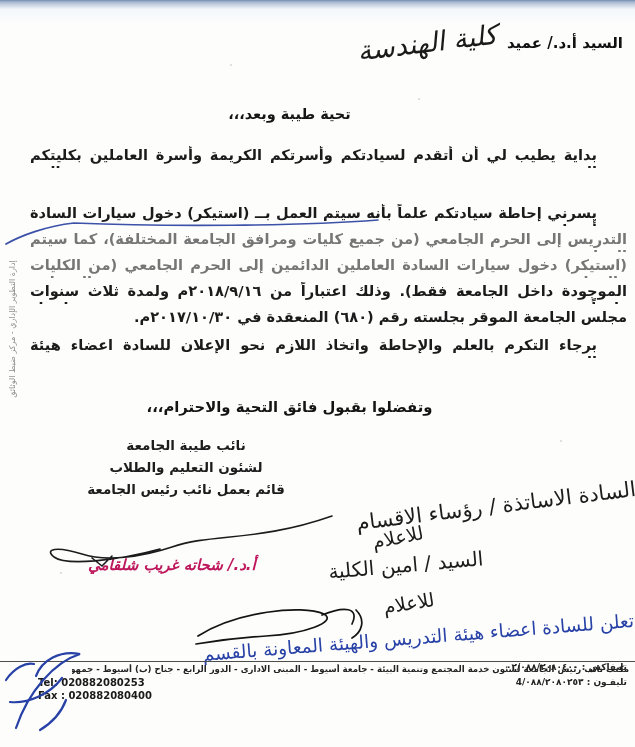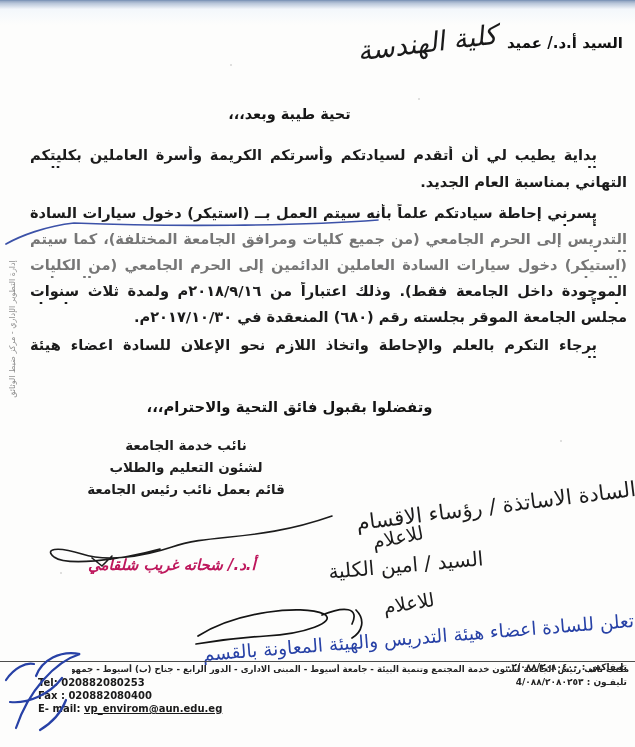--- a/index.html
+++ b/index.html
@@ -70,57 +70,52 @@
   <div class="topfade"></div>
 
   <div class="addr-row">
     <span class="addr-printed">السيد أ.د./ عميد</span>
     <span class="addr-hand">كلية الهندسة</span>
   </div>
 
   <div class="greeting">تحية طيبة وبعد،،،</div>
 
   <div class="bl jl ind" style="top:146px;">بداية يطيب لي أن أتقدم لسيادتكم وأسرتكم الكريمة وأسرة العاملين بكليتكم الموقرة بخالص</div>
-  <div class="bl rl" style="top:173px;">التهاني بمناسبة العام الجديد.</div>
 
   <div class="bl jl ind" style="top:204px;">يسرني إحاطة سيادتكم علماً بأنه سيتم العمل بــ (استيكر) دخول سيارات السادة أعضاء هيئة</div>
   <div class="bl jl fade" style="top:230px;">التدريس إلى الحرم الجامعي (من جميع كليات ومرافق الجامعة المختلفة)، كما سيتم العمل بــ</div>
   <div class="bl jl fade" style="top:256px;">(استيكر) دخول سيارات السادة العاملين الدائمين إلى الحرم الجامعي (من الكليات والمرافق المختلفة</div>
   <div class="bl jl" style="top:282px;">الموجودة داخل الجامعة فقط). وذلك اعتباراً من ٢٠١٨/٩/١٦م ولمدة ثلاث سنوات طبقاً لقرار</div>
   <div class="bl rl" style="top:308px;">مجلس الجامعة الموقر بجلسته رقم (٦٨٠) المنعقدة في ٢٠١٧/١٠/٣٠م.</div>
 
   <div class="bl jl ind" style="top:336px;">برجاء التكرم بالعلم والإحاطة واتخاذ اللازم نحو الإعلان للسادة اعضاء هيئة التدريس</div>
 
   <div class="closing">وتفضلوا بقبول فائق التحية والاحترام،،،</div>
 
   <div class="sigblock">
-    <div class="sigline">نائب خدمة الجامعة</div>
+    <div class="sigline">نائب طيبة الجامعة</div>
     <div class="sigline">لشئون التعليم والطلاب</div>
     <div class="sigline">قائم بعمل نائب رئيس الجامعة</div>
   </div>
   <div class="signame">أ.د./ شحاته غريب شلقامي</div>
 
   <div class="hw hw-note1">السادة الاساتذة / رؤساء الاقسام</div>
   <div class="hw hw-sub1">للاعلام</div>
   <div class="hw hw-note2">السيد / امين الكلية</div>
   <div class="hw hw-sub2">للاعلام</div>
   <div class="hw hw-blue">تعلن للسادة اعضاء هيئة التدريس والهيئة المعاونة بالقسم</div>
 
   <div class="marginnote">إدارة التطوير الإداري - مركز ضبط الوثائق</div>
 
   <div class="footrule"></div>
   <div class="foot-addr">مكتب نائب رئيس الجامعة لشئون خدمة المجتمع وتنمية البيئة - جامعة أسيوط - المبنى الادارى - الدور الرابع - جناح (ب) أسيوط - جمهورية مصر العربية ٧١٥١٥</div>
   <div class="foot-ar tel">تليفـون : 4/٠٨٨/٢٠٨٠٢٥٣</div>
   <div class="foot-ar fax">تليفاكس : ٠٢/٠٨٨/٢٠٨٠٤٠٠</div>
   <div class="foot-en tel">Tel: 020882080253</div>
   <div class="foot-en fax">Fax : 020882080400</div>
-  <div class="foot-en mail">
-    <span>E- mail:</span>
-    <span class="u">vp_envirom@aun.edu.eg</span>
-  </div>
 
   <svg class="ink" width="635" height="747" viewBox="0 0 635 747">
     <path d="M 378 220 C 300 226, 170 227, 74 223 C 46 226, 20 236, 6 244" fill="none" stroke="#3c52a8" stroke-width="1.7" stroke-linecap="round"></path>
     <path d="M 332 516 C 258 542, 212 533, 172 547 C 142 557, 106 562, 82 554 C 56 546, 44 549, 54 557 C 66 566, 116 561, 160 549 M 92 558 L 102 566 L 112 556" fill="none" stroke="#1c1c1c" stroke-width="1.6" stroke-linecap="round"></path>
     <path d="M 198 636 C 236 612, 302 604, 324 614 C 338 622, 304 634, 266 636 C 234 638, 214 641, 196 644 M 322 615 C 344 606, 360 607, 352 624 M 356 610 C 366 620, 362 632, 352 638" fill="none" stroke="#141414" stroke-width="1.7" stroke-linecap="round"></path>
     <path d="M 16 728 C 28 692, 54 662, 80 654 C 60 650, 42 660, 36 676 M 10 702 C 28 704, 50 694, 62 678 M 66 700 C 60 716, 50 724, 40 730 M 6 680 C 14 668, 26 662, 34 664" fill="none" stroke="#2741a6" stroke-width="2.2" stroke-linecap="round"></path>
   </svg>
 
   <div class="speck" style="top:64px;left:230px;"></div>
   <div class="speck" style="top:98px;left:418px;"></div>

